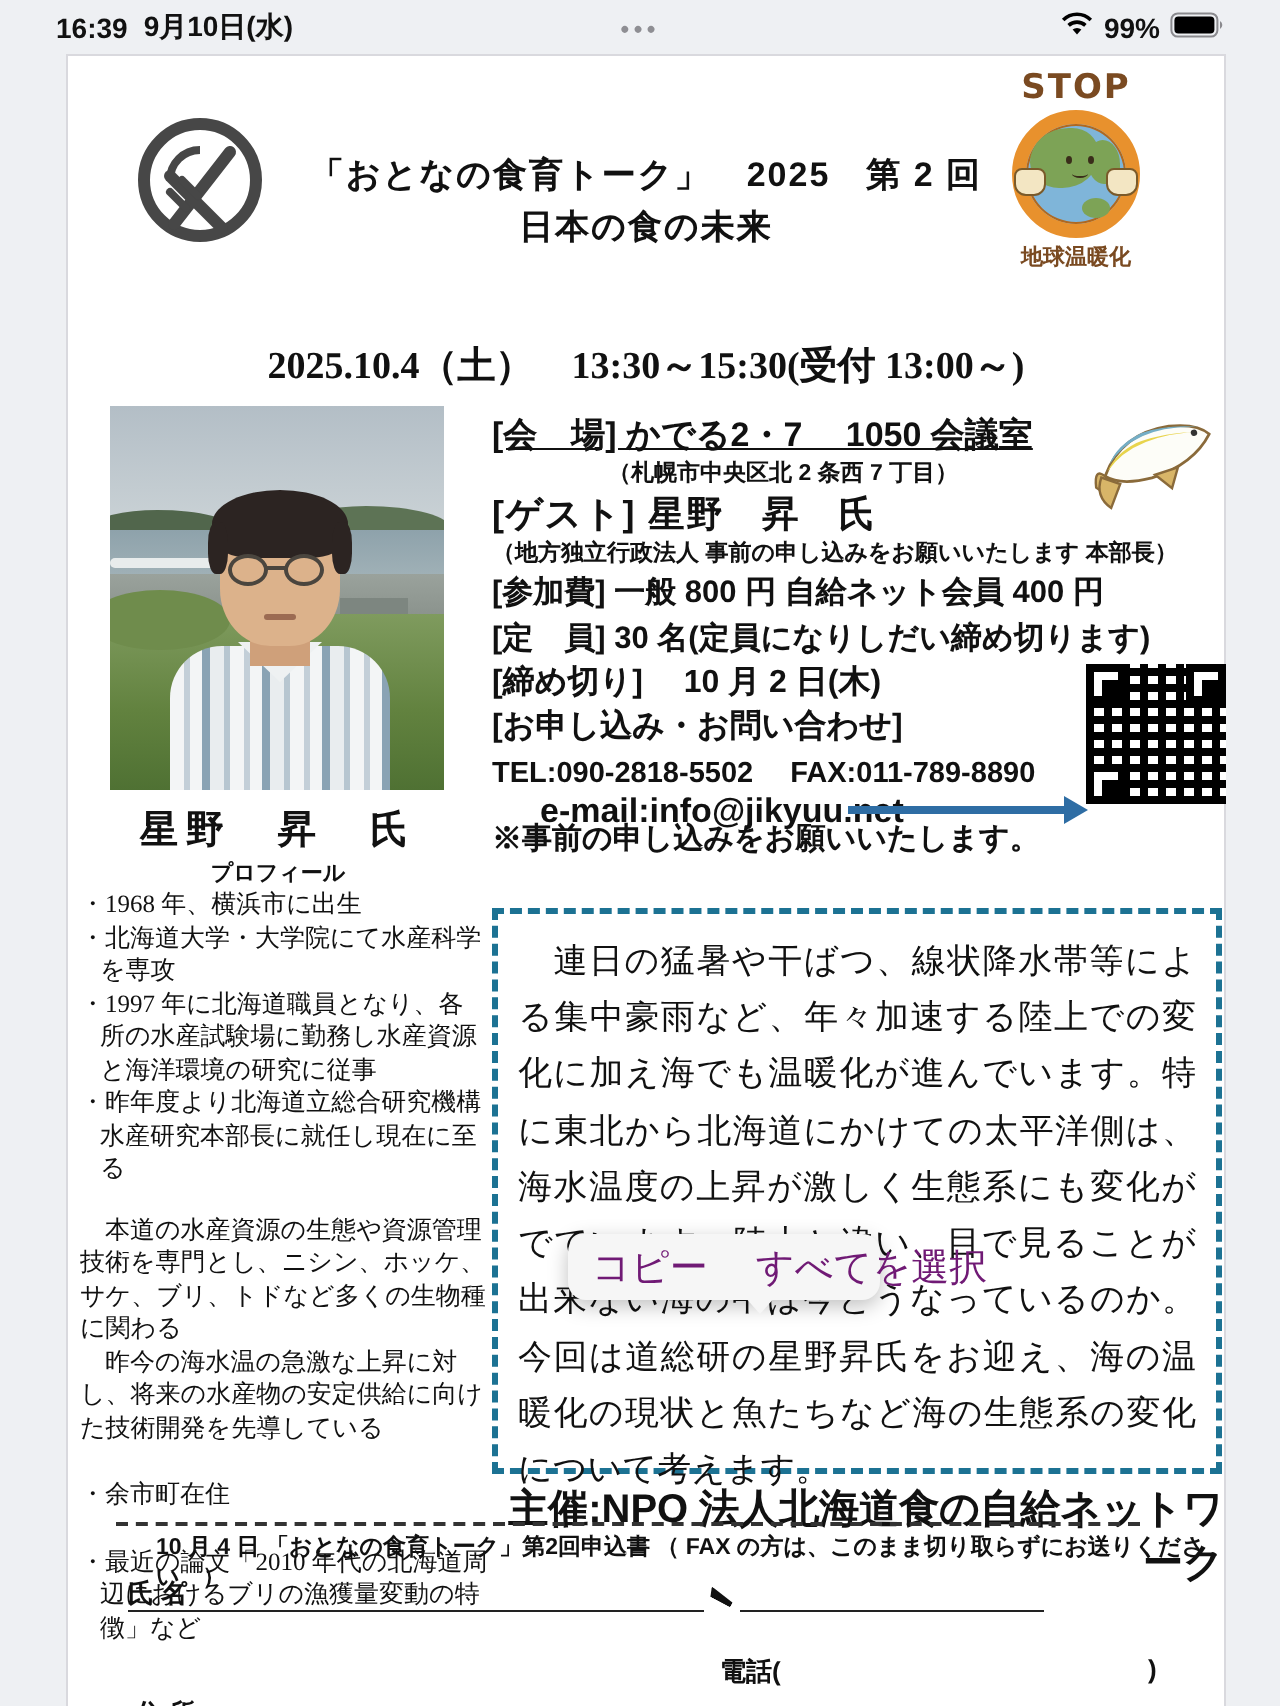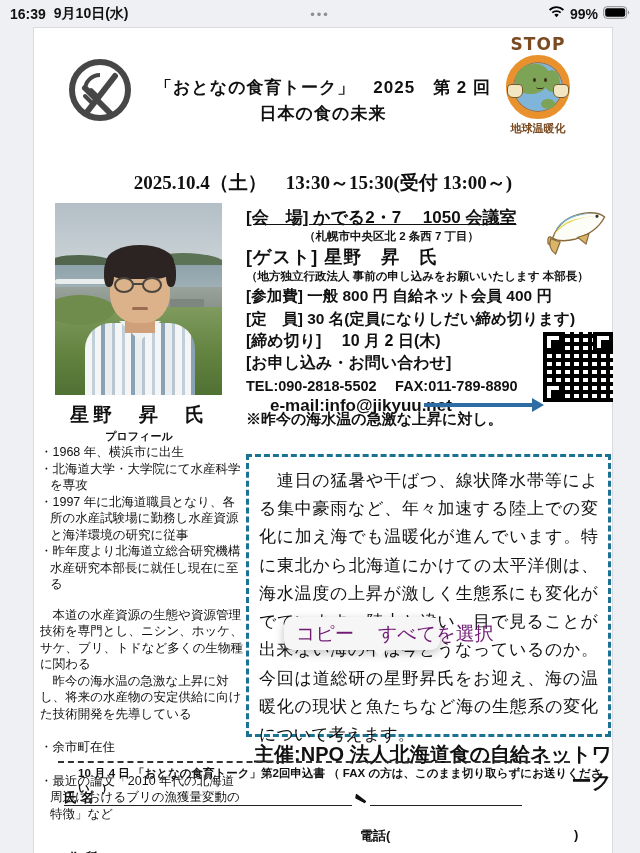--- a/index.html
+++ b/index.html
@@ -1,21 +1,21 @@
 <!DOCTYPE html>
 <html><head>
 <meta charset="utf-8">
 <style>
   * { margin:0; padding:0; box-sizing:border-box; }
   html,body { width:640px; height:853px; overflow:hidden; }
   body { background:#eef0f3; font-family:"Liberation Sans", sans-serif; color:#111; }
   .screen { position:relative; width:640px; height:853px; }
 
   
-  .statusbar { position:absolute; top:0; left:0; width:640px; height:28px; display:flex; align-items:center; justify-content:space-between; padding:0 10px; font-size:14px; }
+  .statusbar { position:absolute; top:0; left:0; width:640px; height:28px; display:flex; align-items:center; justify-content:space-between; padding:0 28px; font-size:14px; }
   .sb-left { display:flex; gap:8px; align-items:center; }
   .sb-time { font-weight:bold; }
   .sb-date { font-weight:600; }
   .sb-dots { position:absolute; left:0; right:0; text-align:center; color:#8e8e93; letter-spacing:2px; font-size:13px; pointer-events:none; }
   .sb-right { display:flex; gap:5px; align-items:center; font-weight:600; }
 
   
   .page { position:absolute; left:34px; top:28px; width:578px; height:825px; background:#fff; box-shadow:0 0 0 1px #d9d9de; }
 
   
@@ -56,21 +56,21 @@
   .p-face { position:absolute; left:25px; top:12px; width:60px; height:68px; background:#dcb28b; border-radius:46% 46% 42% 42%; }
   .p-hair { position:absolute; left:21px; top:2px; width:68px; height:34px; background:#2c2422; border-radius:50% 50% 30% 30%; }
   .p-hair:after { content:""; position:absolute; left:-2px; top:16px; width:10px; height:26px; background:#2c2422; border-radius:40%; }
   .p-hair:before { content:""; position:absolute; right:-2px; top:16px; width:10px; height:26px; background:#2c2422; border-radius:40%; }
   .p-glass { position:absolute; width:20px; height:16px; border:2px solid #4a453e; border-radius:50%; top:34px; }
   .p-glass.l { left:29px; } .p-glass.r { left:57px; }
   .p-bridge { position:absolute; left:48px; top:40px; width:10px; height:2px; background:#4a453e; }
   .p-mouth { position:absolute; left:47px; top:64px; width:16px; height:3px; background:#9c6b52; border-radius:2px; }
   .speaker-name { position:absolute; left:0; top:374px; width:210px; text-align:center; font-size:19px; font-weight:bold; letter-spacing:4px; font-family:"Liberation Serif", serif; }
   .profile-head { position:absolute; left:0; top:401px; width:210px; text-align:center; font-size:11px; font-weight:bold; }
-  .profile { position:absolute; left:6px; top:416px; width:204px; font-size:12.5px; line-height:1.32; font-family:Liberation Sans, sans-serif; }
+  .profile { position:absolute; left:6px; top:416px; width:204px; font-size:12.5px; line-height:1.32; font-family:Liberation Serif, serif; }
   .profile .itm { padding-left:10px; text-indent:-10px; }
   .profile .gap { margin-top:14px; }
   .profile .gap2 { margin-top:17px; }
 
   
   .rcol { position:absolute; left:212px; top:0; width:366px; }
   .r-line { position:absolute; left:0; width:100%; white-space:nowrap; }
   .venue   { top:178px; font-size:17px; font-weight:bold;text-decoration:underline; }
   .venue-note { top:201px; left:58px; font-size:11.5px; font-weight:bold; }
   .guest   { top:217px; font-size:18px; font-weight:bold; letter-spacing:1px; }
@@ -222,21 +222,21 @@
       <div class="r-line venue-note">（札幌市中央区北 2 条西 7 丁目）</div>
       <div class="r-line guest">[ゲスト]  星野　昇　氏</div>
       <div class="r-line guest-note">（地方独立行政法人  事前の申し込みをお願いいたします  本部長）</div>
       <div class="r-line fee">[参加費] 一般 800 円  自給ネット会員 400 円</div>
       <div class="r-line capacity">[定　員] 30 名(定員になりしだい締め切ります)</div>
       <div class="r-line deadline">[締め切り]　 10 月 2 日(木)</div>
       <div class="r-line contact">[お申し込み・お問い合わせ]</div>
       <div class="r-line telfax">TEL:090-2818-5502　 FAX:011-789-8890</div>
       <div class="r-line email">e-mail:info@jikyuu.net</div>
       <div class="arrow"></div>
-      <div class="r-line prenote">※昨今の海水温の急激な上昇に対し。</div>
+      <div class="r-line prenote">※事前の申し込みをお願いいたします。</div>
     </div>
 
     <div style="position:absolute; left:510px; top:172px;">
       <svg width="66" height="58" viewBox="0 0 66 58">
         <g transform="rotate(-18 33 26)">
           <path d="M6 30 Q20 12 44 16 Q58 19 62 26 Q50 38 28 38 Q12 37 6 30 Z" fill="#fdfdf8" stroke="#8a6a3a" stroke-width="1.4"></path>
           <path d="M10 25 Q28 10 58 21 Q44 15 30 15 Q16 17 10 25 Z" fill="#74aec6"></path>
           <path d="M8 28 Q26 14 60 24 Q40 18 26 19 Q14 21 8 28 Z" fill="#e8d44d"></path>
           <path d="M6 30 Q2 24 0 34 Q4 40 10 38 Z" fill="#d8b568" stroke="#8a6a3a" stroke-width="1.2"></path>
           <path d="M4 30 Q-2 38 4 46 L12 36 Z" fill="#d8b568" stroke="#8a6a3a" stroke-width="1.2"></path>

